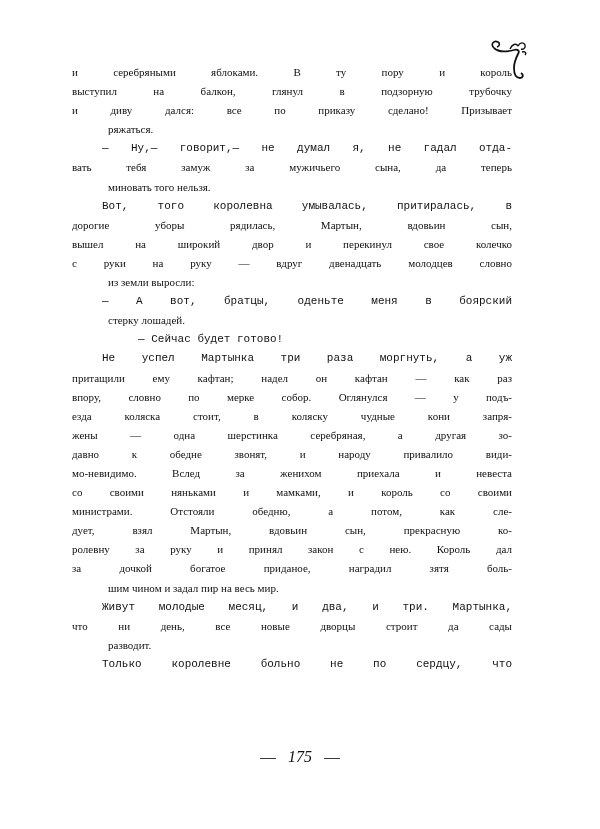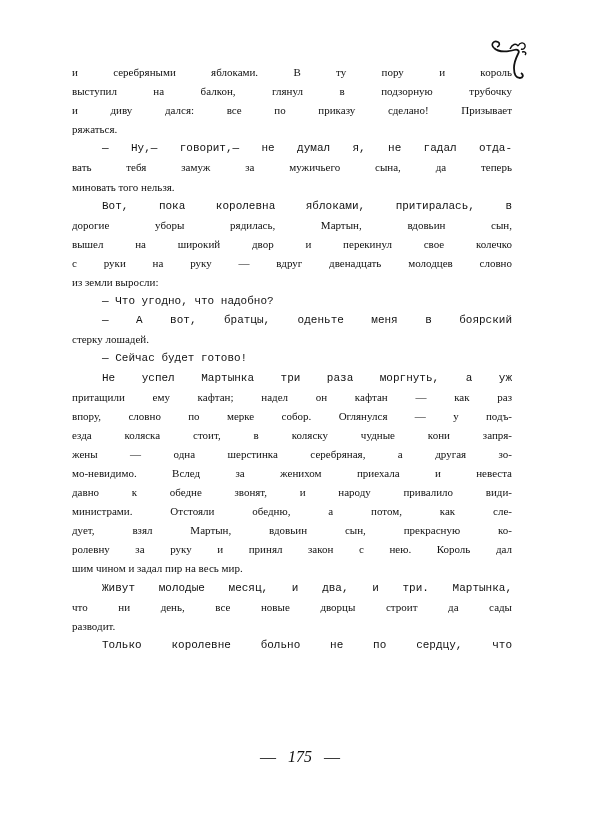--- a/index.html
+++ b/index.html
@@ -3,21 +3,21 @@
 <meta charset="utf-8">
 <style>
   html, body { margin: 0; padding: 0; background: #ffffff; }
   body { width: 600px; height: 829px; position: relative; overflow: hidden; }
   .page {
     position: absolute; left: 72px; top: 63px; width: 440px;
     font-family: "Liberation Serif", serif; font-size: 11px; line-height: 19.1px;
     color: #111111; text-align: justify;
   }
   .line { display: block; white-space: nowrap; text-align: justify; text-align-last: justify; height: 19.1px; }
-  .line.last { text-align-last: left; }
+  .line.last { text-align-last: left; margin-left: 36px; }
   .line.indent { padding-left: 30px; font-family: Liberation Mono, monospace; }
   .ornament { position: absolute; left: 488px; top: 38px; width: 42px; height: 46px; }
   .folio {
     position: absolute; top: 748px; left: 0; width: 600px; text-align: center;
     font-family: "Liberation Serif", serif; font-size: 16px; color: #111;
   }
   .folio .num { font-style: italic; margin: 0 8px; }
 </style>
 </head>
 <body>
@@ -29,39 +29,40 @@
 </svg>
 
 <div class="page" id="page-body">
     <span class="line">и серебряными яблоками. В ту пору и король</span>
     <span class="line">выступил на балкон, глянул в подзорную трубочку</span>
     <span class="line">и диву дался: все по приказу сделано! Призывает</span>
     <span class="line last">ряжаться.</span>
     <span class="line indent">— Ну,— говорит,— не думал я, не гадал отда-</span>
     <span class="line">вать тебя замуж за мужичьего сына, да теперь</span>
     <span class="line last">миновать того нельзя.</span>
-    <span class="line indent">Вот, пока королевна яблоками, притиралась, в</span>
+    <span class="line indent">Вот, того королевна умывалась, притиралась, в</span>
     <span class="line">дорогие уборы рядилась, Мартын, вдовьин сын,</span>
     <span class="line">вышел на широкий двор и перекинул свое колечко</span>
     <span class="line">с руки на руку — вдруг двенадцать молодцев словно</span>
     <span class="line last">из земли выросли:</span>
-    <span class="line indent last">— Что угодно, что надобно?</span>
     <span class="line indent">— А вот, братцы, оденьте меня в боярский</span>
     <span class="line last">стерку лошадей.</span>
     <span class="line indent last">— Сейчас будет готово!</span>
     <span class="line indent">Не успел Мартынка три раза моргнуть, а уж</span>
     <span class="line">притащили ему кафтан; надел он кафтан — как раз</span>
     <span class="line">впору, словно по мерке собор. Оглянулся — у подъ-</span>
     <span class="line">езда коляска стоит, в коляску чудные кони запря-</span>
     <span class="line">жены — одна шерстинка серебряная, а другая зо-</span>
+    <span class="line">давно к обедне звонят, и народу привалило види-</span>
     <span class="line">мо-невидимо. Вслед за женихом приехала и невеста</span>
-    <span class="line">давно к обедне звонят, и народу привалило види-</span>
+    <span class="line">со своими няньками и мамками, и король со своими</span>
     <span class="line">министрами. Отстояли обедню, а потом, как сле-</span>
     <span class="line">дует, взял Мартын, вдовьин сын, прекрасную ко-</span>
     <span class="line">ролевну за руку и принял закон с нею. Король дал</span>
+    <span class="line">за дочкой богатое приданое, наградил зятя боль-</span>
     <span class="line last">шим чином и задал пир на весь мир.</span>
     <span class="line indent">Живут молодые месяц, и два, и три. Мартынка,</span>
     <span class="line">что ни день, все новые дворцы строит да сады</span>
     <span class="line last">разводит.</span>
     <span class="line indent">Только королевне больно не по сердцу, что</span>
   </div>
 
 <div class="folio">
   <span>—</span>
   <span class="num">175</span>

